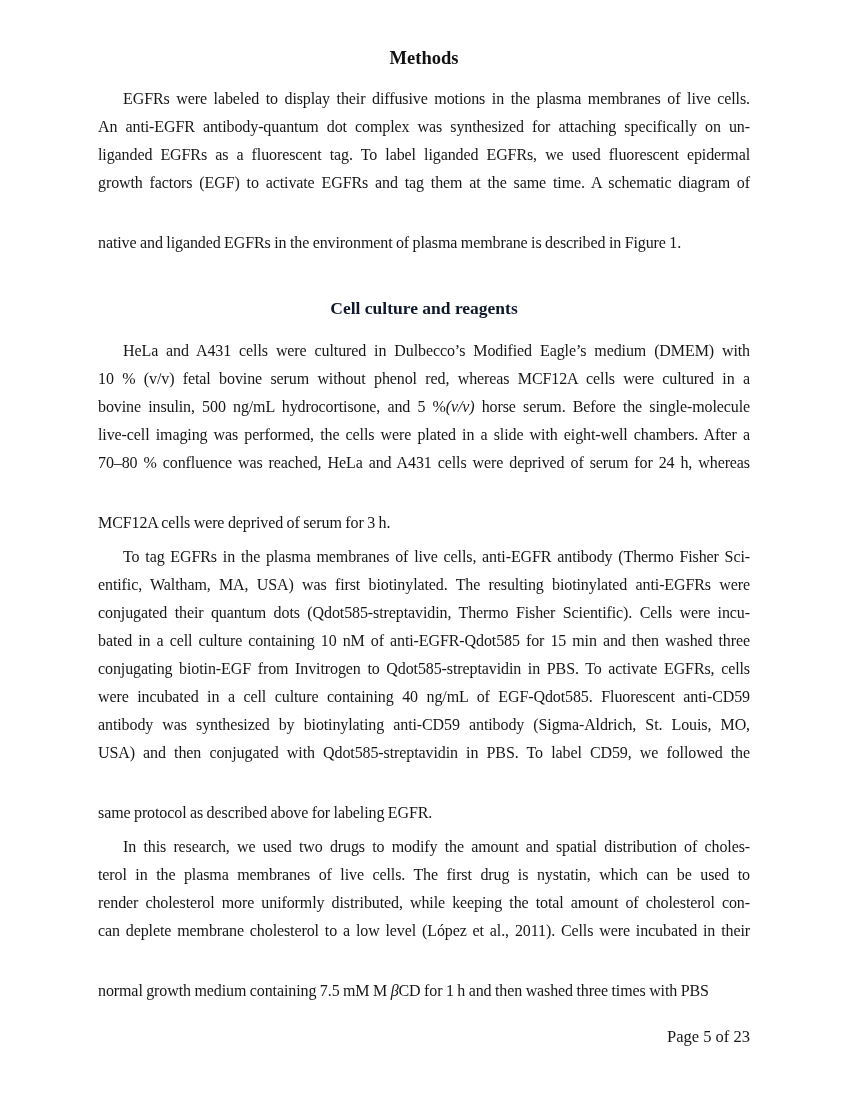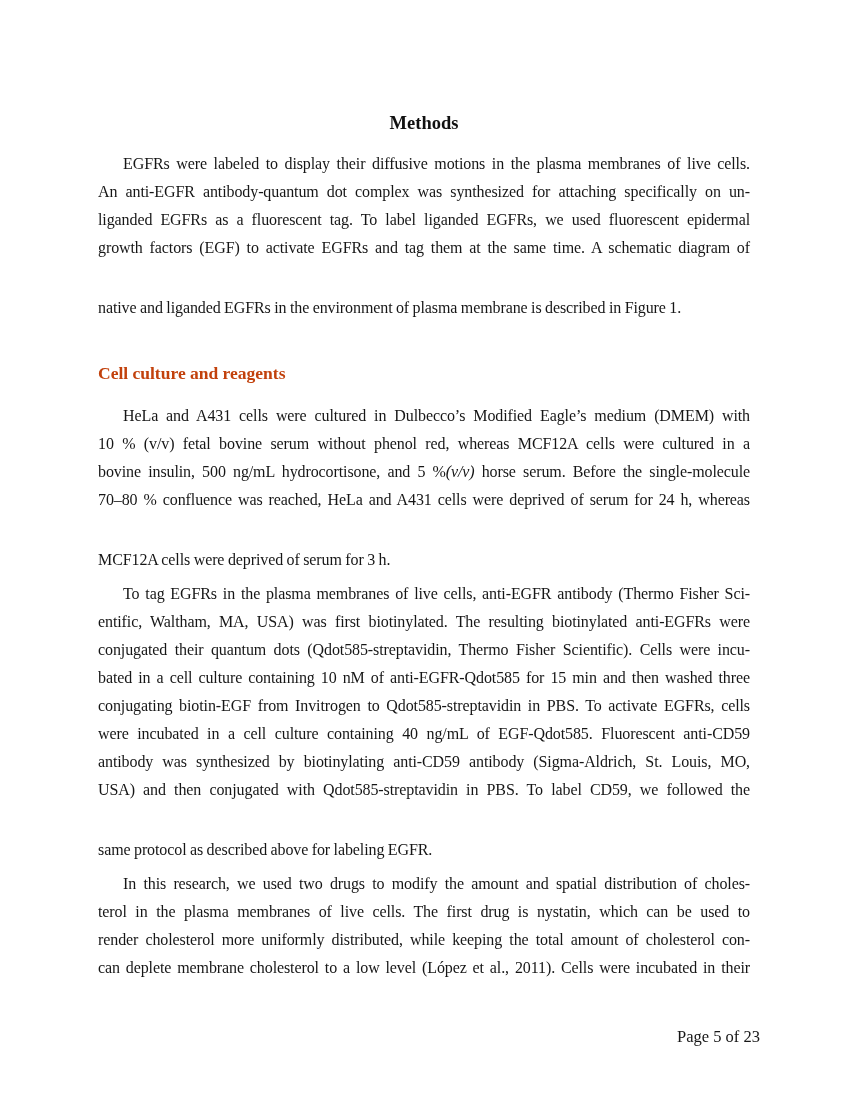--- a/index.html
+++ b/index.html
@@ -14,38 +14,38 @@
     background: #ffffff;
     color: #161616;
     font-family: "Liberation Serif", "DejaVu Serif", serif;
     overflow: hidden;
   }
   .content {
     position: absolute;
     left: 98px;
     top: 0;
     width: 652px;
-    padding-top: 113px;
+    padding-top: 48px;
     box-sizing: content-box;
   }
   .doc-title {
     margin: 0 0 16px 0;
     text-align: center;
     font-size: 18.5px;
     line-height: 21px;
     font-weight: bold;
     color: #111111;
   }
   .section-heading {
     margin: 41px 0 19px 0;
-    text-align: left;
+    text-align: center;
     font-size: 17.5px;
     line-height: 20px;
     font-weight: bold;
-    color: #c2410c;
+    color: #0f172a;
   }
   .para {
     margin: 0 0 6px 0;
     font-size: 16px;
     letter-spacing: -0.1px;
     word-spacing: -0.4px;
     color: #161616;
   }
   .line {
     height: 28px;
@@ -61,21 +61,21 @@
     margin-top: 32px;
   }
   .line.indent {
     text-indent: 25px;
   }
   .line i {
     font-style: italic;
   }
   .footer {
     position: absolute;
-    left: 108px;
+    left: 98px;
     top: 1027px;
     width: 652px;
     text-align: right;
     font-size: 16.5px;
     line-height: 20px;
     color: #161616;
   }
 </style>
 </head>
 <body>
@@ -88,35 +88,37 @@
         <div class="line">An anti-EGFR antibody-quantum dot complex was synthesized for attaching specifically on un-</div>
         <div class="line">liganded EGFRs as a fluorescent tag.  To label liganded EGFRs, we used fluorescent epidermal</div>
         <div class="line">growth factors (EGF) to activate EGFRs and tag them at the same time.  A schematic diagram of</div>
         <div class="line lastline">native and liganded EGFRs in the environment of plasma membrane is described in Figure 1.</div>
       </div>
       <div class="section-heading">Cell culture and reagents</div>
       <div class="para">
         <div class="line indent">HeLa and A431 cells were cultured in Dulbecco’s Modified Eagle’s medium (DMEM) with</div>
         <div class="line">10 % (v/v) fetal bovine serum without phenol red, whereas MCF12A cells were cultured in a</div>
         <div class="line">bovine insulin, 500 ng/mL hydrocortisone, and 5 %<i>(v/v)</i> horse serum. Before the single-molecule</div>
+        <div class="line">live-cell imaging was performed, the cells were plated in a slide with eight-well chambers. After a</div>
         <div class="line">70–80 % confluence was reached, HeLa and A431 cells were deprived of serum for 24 h, whereas</div>
         <div class="line lastline">MCF12A cells were deprived of serum for 3 h.</div>
       </div>
       <div class="para">
         <div class="line indent">To tag EGFRs in the plasma membranes of live cells, anti-EGFR antibody (Thermo Fisher Sci-</div>
         <div class="line">entific, Waltham, MA, USA) was first biotinylated.  The resulting biotinylated anti-EGFRs were</div>
         <div class="line">conjugated their quantum dots (Qdot585-streptavidin, Thermo Fisher Scientific). Cells were incu-</div>
         <div class="line">bated in a cell culture containing 10 nM of anti-EGFR-Qdot585 for 15 min and then washed three</div>
         <div class="line">conjugating biotin-EGF from Invitrogen to Qdot585-streptavidin in PBS. To activate EGFRs, cells</div>
         <div class="line">were incubated in a cell culture containing 40 ng/mL of EGF-Qdot585.  Fluorescent anti-CD59</div>
         <div class="line">antibody was synthesized by biotinylating anti-CD59 antibody (Sigma-Aldrich, St.  Louis, MO,</div>
         <div class="line">USA) and then conjugated with Qdot585-streptavidin in PBS. To label CD59, we followed the</div>
         <div class="line lastline">same protocol as described above for labeling EGFR.</div>
       </div>
       <div class="para">
         <div class="line indent">In this research, we used two drugs to modify the amount and spatial distribution of choles-</div>
         <div class="line">terol in the plasma membranes of live cells.  The first drug is nystatin, which can be used to</div>
         <div class="line">render cholesterol more uniformly distributed, while keeping the total amount of cholesterol con-</div>
         <div class="line">can deplete membrane cholesterol to a low level (López et al., 2011). Cells were incubated in their</div>
+        <div class="line lastline">normal growth medium containing 7.5 mM M <i>β</i>CD for 1 h and then washed three times with PBS</div>
       </div>
     </div>
   <div class="footer">Page 5 of 23</div>
 </div>
 
 </body></html>

